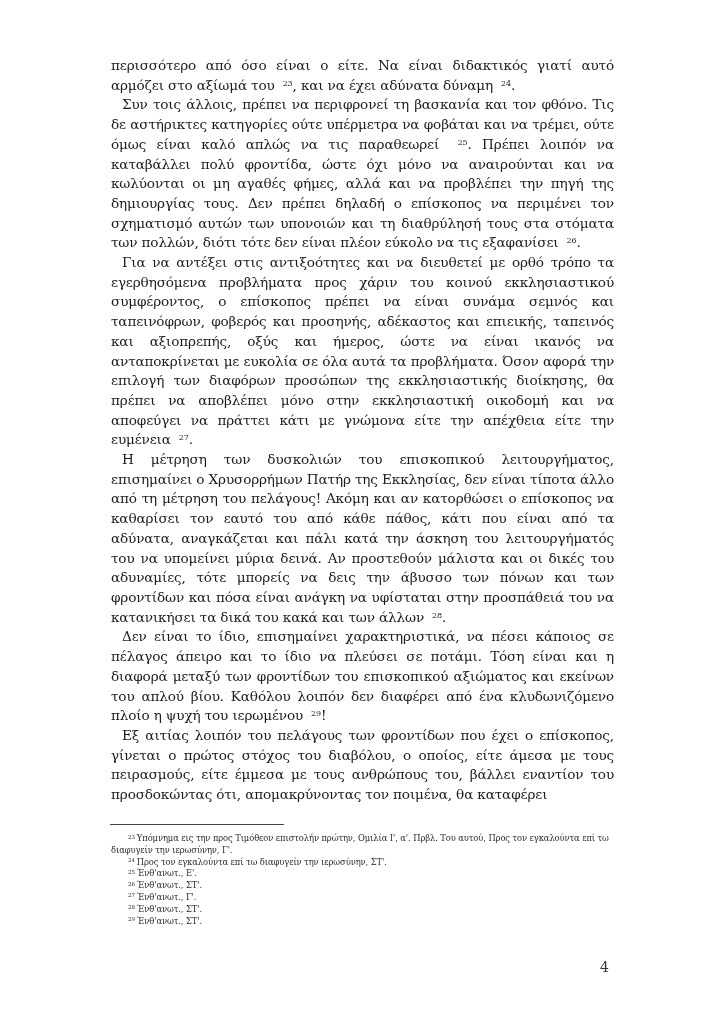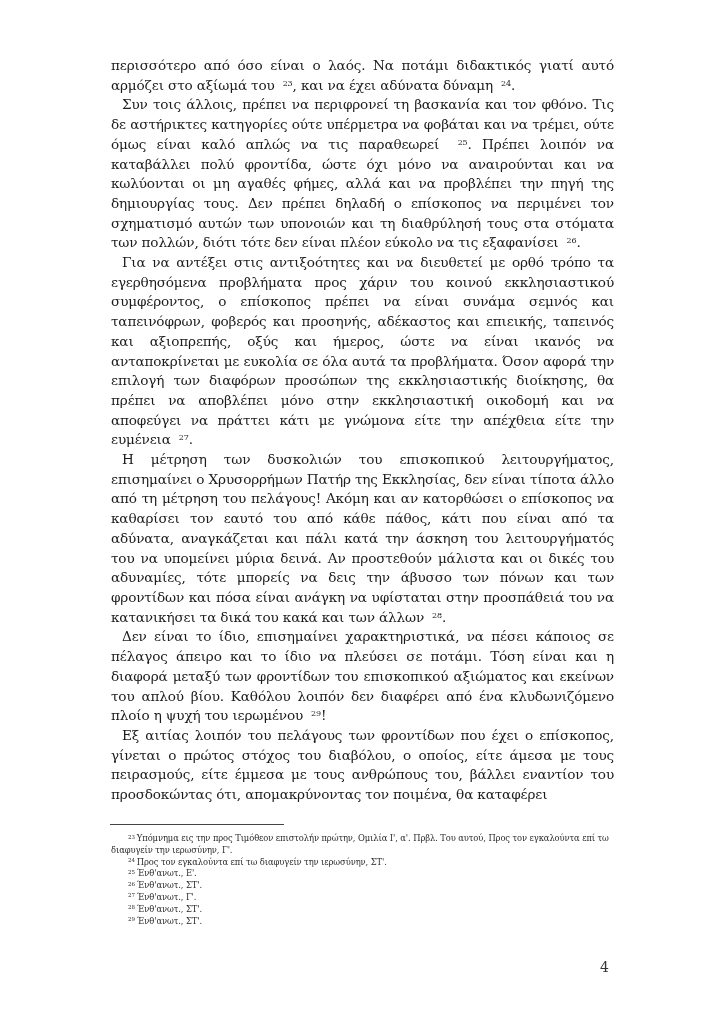--- a/index.html
+++ b/index.html
@@ -26,21 +26,21 @@
       position: absolute; left: 600px; top: 959px;
       font-family: "DejaVu Serif", "Liberation Serif", serif;
       font-size: 14px; color: #333;
     }
   </style>
 </head>
 <body>
 
 <div class="page">
   <div class="body-text" id="body-text">
-      <p class="cont"><span>περισσότερο από όσο είναι ο λαός. Να ποτάμι διδακτικός γιατί αυτό αρμόζει στο αξίωμά του</span><sup>23</sup><span>, και να έχει αδύνατα δύναμη</span><sup>24</sup><span>.</span></p>
+      <p class="cont"><span>περισσότερο από όσο είναι ο είτε. Να είναι διδακτικός γιατί αυτό αρμόζει στο αξίωμά του</span><sup>23</sup><span>, και να έχει αδύνατα δύναμη</span><sup>24</sup><span>.</span></p>
       <p><span>Συν τοις άλλοις, πρέπει να περιφρονεί τη βασκανία και τον φθόνο. Τις δε αστήρικτες κατηγορίες ούτε υπέρμετρα να φοβάται και να τρέμει, ούτε όμως είναι καλό απλώς να τις παραθεωρεί </span><sup>25</sup><span>. Πρέπει λοιπόν να καταβάλλει πολύ φροντίδα, ώστε όχι μόνο να αναιρούνται και να κωλύονται οι μη αγαθές φήμες, αλλά και να προβλέπει την πηγή της δημιουργίας τους. Δεν πρέπει δηλαδή ο επίσκοπος να περιμένει τον σχηματισμό αυτών των υπονοιών και τη διαθρύλησή τους στα στόματα των πολλών, διότι τότε δεν είναι πλέον εύκολο να τις εξαφανίσει</span><sup>26</sup><span>.</span></p>
       <p><span>Για να αντέξει στις αντιξοότητες και να διευθετεί με ορθό τρόπο τα εγερθησόμενα προβλήματα προς χάριν του κοινού εκκλησιαστικού συμφέροντος, ο επίσκοπος πρέπει να είναι συνάμα σεμνός και ταπεινόφρων, φοβερός και προσηνής, αδέκαστος και επιεικής, ταπεινός και αξιοπρεπής, οξύς και ήμερος, ώστε να είναι ικανός να ανταποκρίνεται με ευκολία σε όλα αυτά τα προβλήματα. Όσον αφορά την επιλογή των διαφόρων προσώπων της εκκλησιαστικής διοίκησης, θα πρέπει να αποβλέπει μόνο στην εκκλησιαστική οικοδομή και να αποφεύγει να πράττει κάτι με γνώμονα είτε την απέχθεια είτε την ευμένεια</span><sup>27</sup><span>.</span></p>
       <p><span>Η μέτρηση των δυσκολιών του επισκοπικού λειτουργήματος, επισημαίνει ο Χρυσορρήμων Πατήρ της Εκκλησίας, δεν είναι τίποτα άλλο από τη μέτρηση του πελάγους! Ακόμη και αν κατορθώσει ο επίσκοπος να καθαρίσει τον εαυτό του από κάθε πάθος, κάτι που είναι από τα αδύνατα, αναγκάζεται και πάλι κατά την άσκηση του λειτουργήματός του να υπομείνει μύρια δεινά. Αν προστεθούν μάλιστα και οι δικές του αδυναμίες, τότε μπορείς να δεις την άβυσσο των πόνων και των φροντίδων και πόσα είναι ανάγκη να υφίσταται στην προσπάθειά του να κατανικήσει τα δικά του κακά και των άλλων</span><sup>28</sup><span>.</span></p>
       <p><span>Δεν είναι το ίδιο, επισημαίνει χαρακτηριστικά, να πέσει κάποιος σε πέλαγος άπειρο και το ίδιο να πλεύσει σε ποτάμι. Τόση είναι και η διαφορά μεταξύ των φροντίδων του επισκοπικού αξιώματος και εκείνων του απλού βίου.  Καθόλου λοιπόν δεν διαφέρει από ένα κλυδωνιζόμενο πλοίο η ψυχή του ιερωμένου</span><sup>29</sup><span>!</span></p>
       <p><span>Εξ αιτίας λοιπόν του πελάγους των φροντίδων που έχει ο επίσκοπος, γίνεται ο πρώτος στόχος του διαβόλου, ο οποίος, είτε άμεσα με τους πειρασμούς, είτε έμμεσα με τους ανθρώπους του, βάλλει εναντίον του προσδοκώντας ότι, απομακρύνοντας τον ποιμένα, θα καταφέρει</span></p>
     </div>
   <div class="fn-rule"></div>
   <div class="footnotes" id="footnotes">
       <p class="fn"><sup>23</sup><span>Υπόμνημα εις την προς Τιμόθεον επιστολήν πρώτην, Ομιλία Ι', α'. Πρβλ. Του αυτού, Προς τον εγκαλούντα επί τω διαφυγείν την ιερωσύνην, Γ'.</span></p>
       <p class="fn"><sup>24</sup><span>Προς τον εγκαλούντα επί τω διαφυγείν την ιερωσύνην, ΣΤ'.</span></p>

